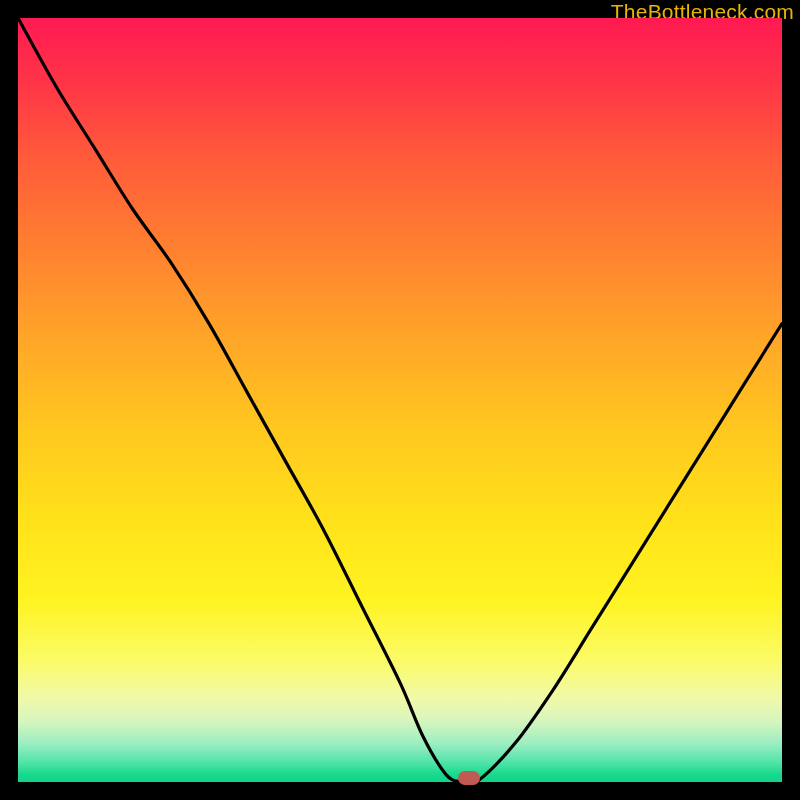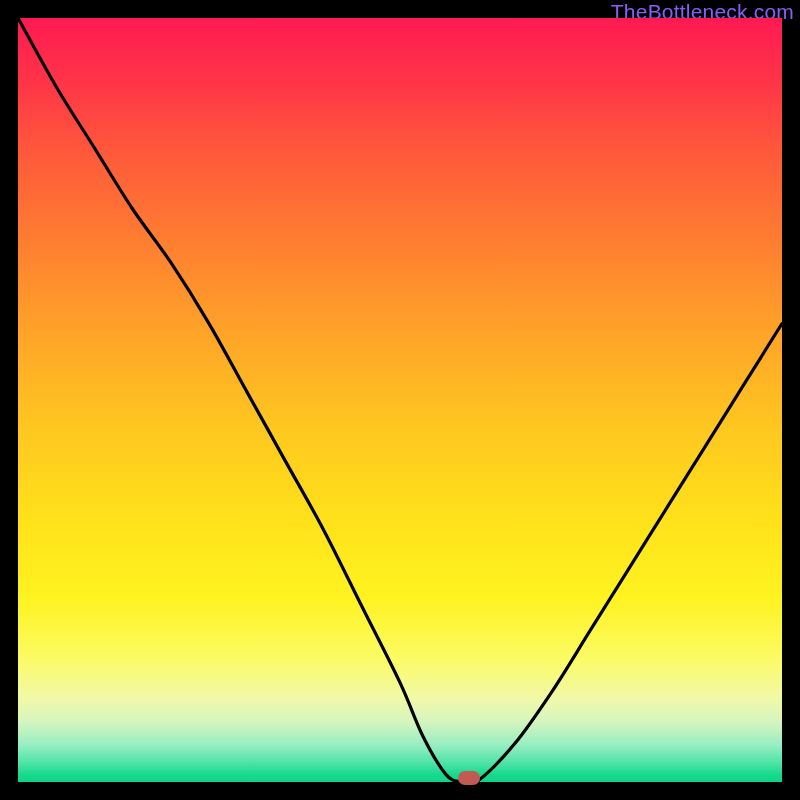--- a/index.html
+++ b/index.html
@@ -39,21 +39,21 @@
       #9beec2 95%,
       #4fe3a8 97.5%,
       #18d98e 99%,
       #0fd488 100%
     );
   }
   .watermark {
     position: absolute;
     top: 0px;
     right: 6px;
-    color: #8b5cf6;
+    color: #eab308;
     font-size: 21px;
     font-weight: 500;
     letter-spacing: 0.2px;
     user-select: none;
   }
   svg.curve {
     position: absolute;
     left: 0;
     top: 0;
     width: 764px;

